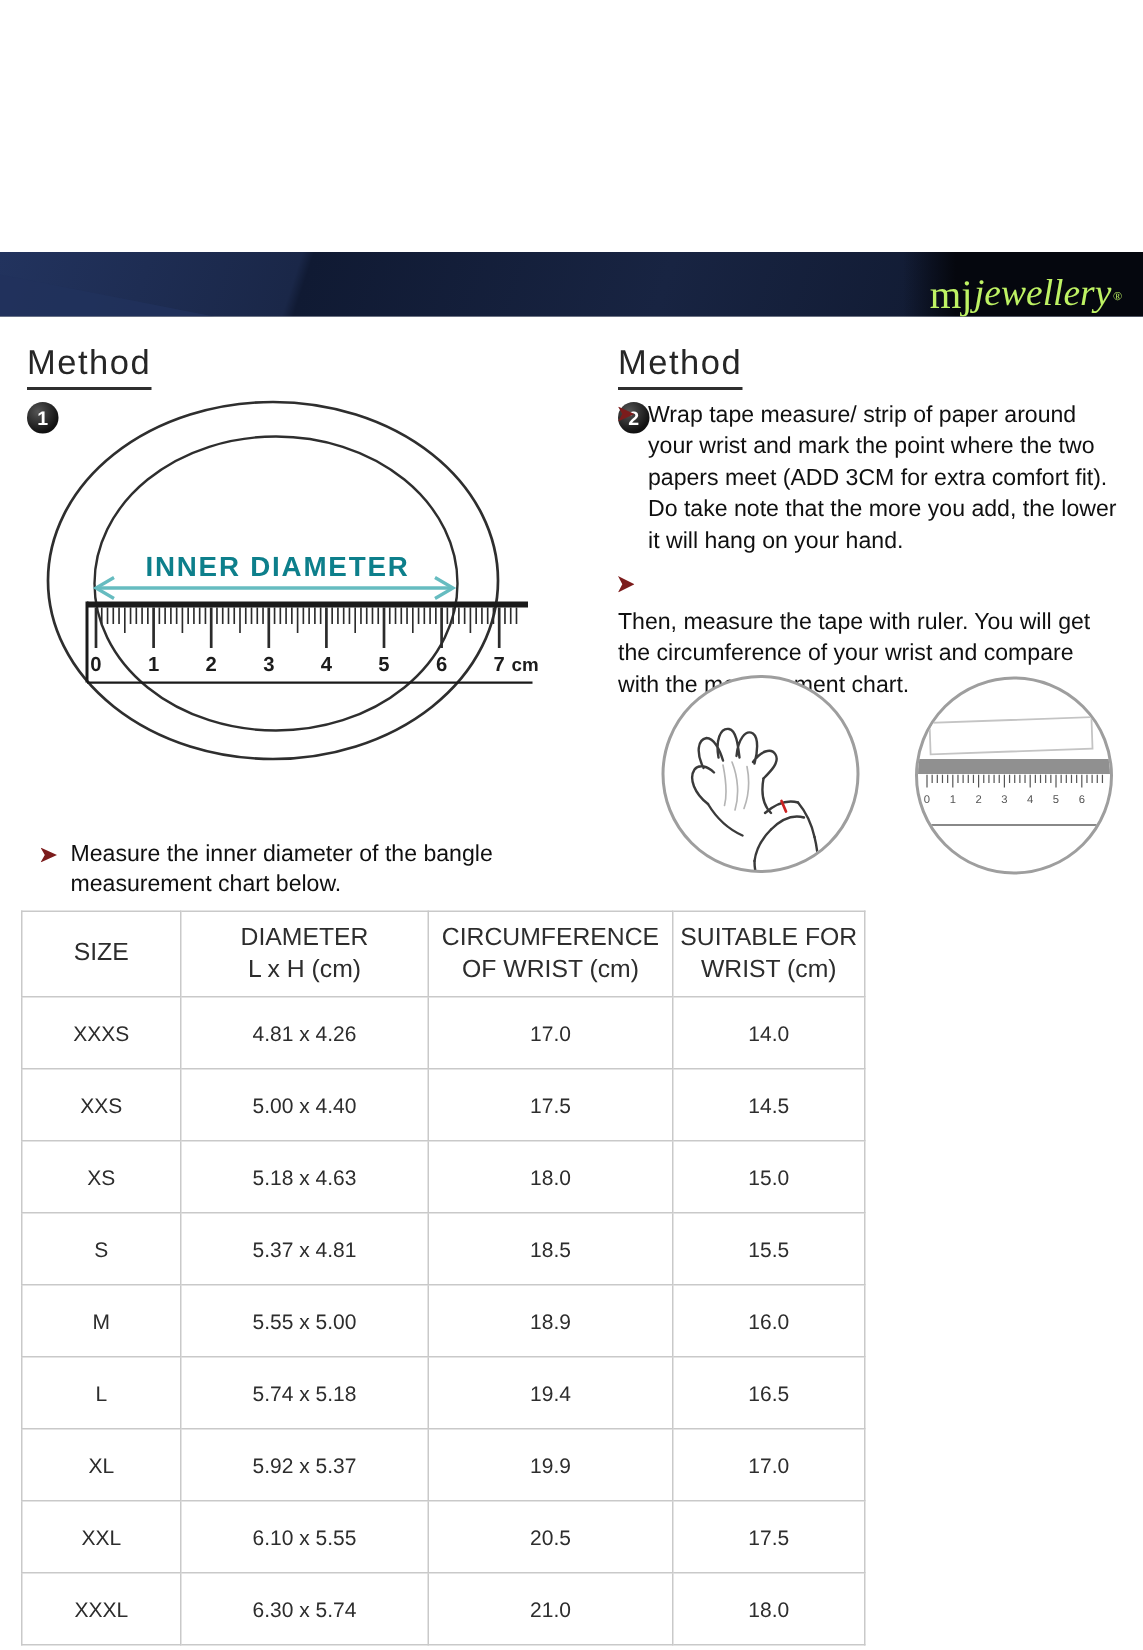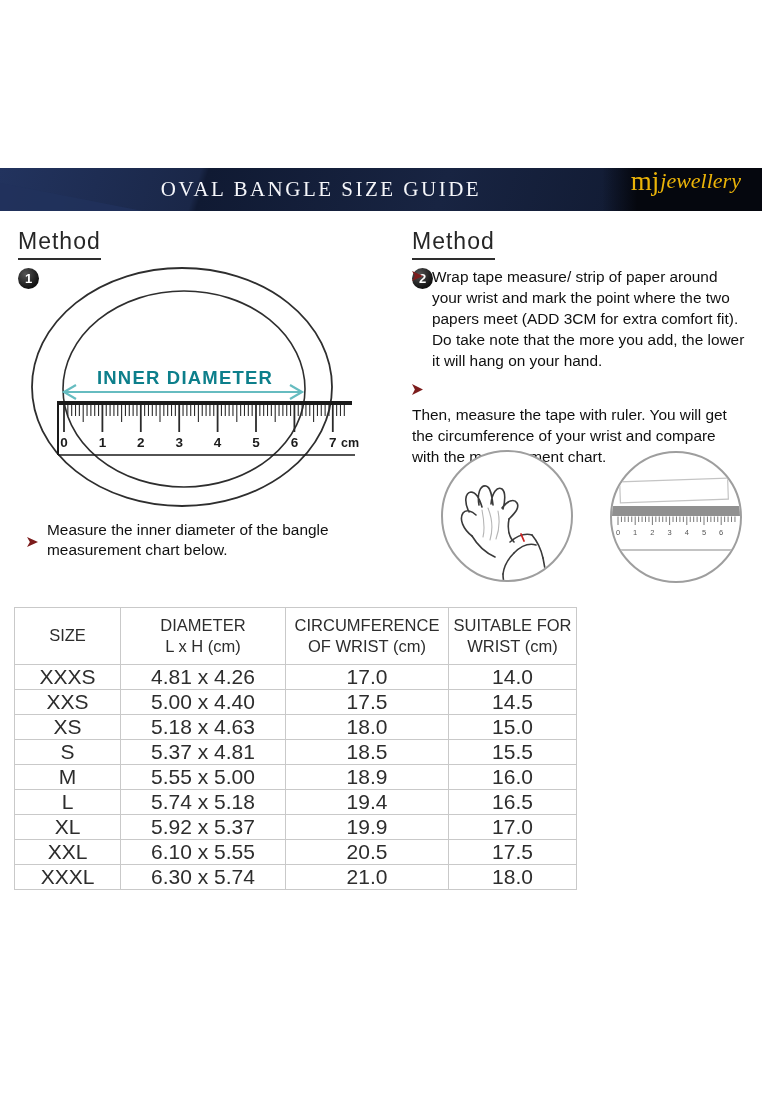--- a/index.html
+++ b/index.html
@@ -9,73 +9,72 @@
   
   .header-bar{position:absolute;left:0;top:168px;width:762px;height:43px;background:#131d39;overflow:hidden;}
   .header-facet-a{position:absolute;inset:0;
      background:linear-gradient(108deg,#22335e 0%,#1a2748 26%,#101a33 27%,#182442 58%,#0d1529 100%);}
   .header-facet-b{position:absolute;left:0;bottom:0;width:230px;height:100%;
      background:#21315c;clip-path:polygon(0 35%,62% 100%,0 100%);opacity:.85;}
   .header-logo-bg{position:absolute;right:0;top:0;height:100%;width:160px;
      background:linear-gradient(to right,rgba(5,7,14,0) 0%,#05070e 22%,#05070e 100%);}
   .header-title{position:absolute;left:0;right:120px;top:0;height:43px;line-height:43px;text-align:center;
      color:#f5f6fa;font-family:"Liberation Serif",serif;font-size:21px;letter-spacing:2.5px;z-index:2;}
-  .brand{position:absolute;right:14px;top:0;height:42px;display:flex;align-items:flex-start;color:#eab308;
+  .brand{position:absolute;right:14px;top:0;height:42px;display:flex;align-items:flex-end;color:#bef264;
      font-family:"Liberation Serif",serif;z-index:3;}
   .brand-mj{font-size:27px;line-height:1;}
-  .brand-name{font-size:22px;font-style:italic;margin-left:1px;}
+  .brand-name{font-size:25px;font-style:italic;margin-left:1px;}
   .brand-reg{font-size:8px;vertical-align:top;position:relative;top:-8px;margin-left:1px;}
 
   
   .method{position:absolute;display:flex;align-items:flex-start;gap:5px;flex-direction:column;}
   .method-word{font-size:23px;color:#262626;letter-spacing:1px;border-bottom:2px solid #2e2e2e;padding-bottom:3px;}
   .method-num{display:inline-flex;align-items:center;justify-content:center;width:21px;height:21px;margin-top:3px;
      border-radius:50%;background:radial-gradient(circle at 35% 30%,#555 0%,#111 70%);
      color:#fff;font-size:13px;font-weight:bold;}
   .method-1{left:18px;top:228px;}
   .method-2{left:412px;top:228px;}
 
   
   .bullet{position:absolute;display:flex;gap:9px;}
   .arrowhead{flex:0 0 11px;width:11px;height:10px;margin-top:5px;background:#7c1c1c;
      clip-path:polygon(0 0,100% 50%,0 100%,26% 50%);}
   .bullet-text{font-size:15.4px;line-height:21px;color:#101010;}
   .m2-b1{left:412px;top:266px;width:340px;}
   .m2-b2{left:412px;top:379px;width:340px;flex-direction:column;}
-  .m1-b{left:27px;top:520px;width:335px;align-items:center;}
+  .m1-b{left:27px;top:560px;width:335px;}
   .m1-b .bullet-text{line-height:19.5px;}
 
   
   .bangle-svg{position:absolute;left:10px;top:252px;width:390px;height:280px;}
   .circles-svg{position:absolute;left:436px;top:446px;width:326px;height:145px;}
   svg text{font-family:"Liberation Sans",sans-serif;}
   .inner-d-label{fill:#0d7f8b;font-size:18.5px;font-weight:bold;letter-spacing:1.2px;}
   .ruler-num{fill:#1c1c1c;font-size:13.5px;font-weight:bold;}
   .ruler-unit{fill:#1c1c1c;font-size:12.5px;font-weight:bold;}
   .mini-num{fill:#555;font-size:7.5px;}
 
   
   table.size-chart{position:absolute;left:14px;top:607px;width:562px;border-collapse:collapse;
      table-layout:fixed;background:#fff;}
   .size-chart th,.size-chart td{border:1px solid #c9c9c9;text-align:center;vertical-align:middle;
      color:#2d2d2d;font-weight:normal;}
   .size-chart th{height:54px;font-size:16.5px;line-height:1.3;}
-  .size-chart td{height:23px;font-size:21px;padding:0;}
+  .size-chart td{height:23px;font-size:14px;padding:12px;}
   .col-size{width:106px;}.col-diam{width:165px;}.col-circ{width:163px;}.col-suit{width:128px;}
 </style>
 </head>
 <body>
 
 <div class="page">
 
   <div class="header-bar">
     <div class="header-facet-a"></div>
     <div class="header-facet-b"></div>
     <div class="header-logo-bg"></div>
-    <div class="header-title">OVAL BANGLE SIZE GUIDE</div>
     <div class="brand">
       <span class="brand-mj">mj</span>
         <span class="brand-name">jewellery</span>
         <span class="brand-reg">®</span>
     </div>
   </div>
 
   <div class="method method-1">
     <span class="method-word">Method</span>
     <span class="method-num">1</span>

